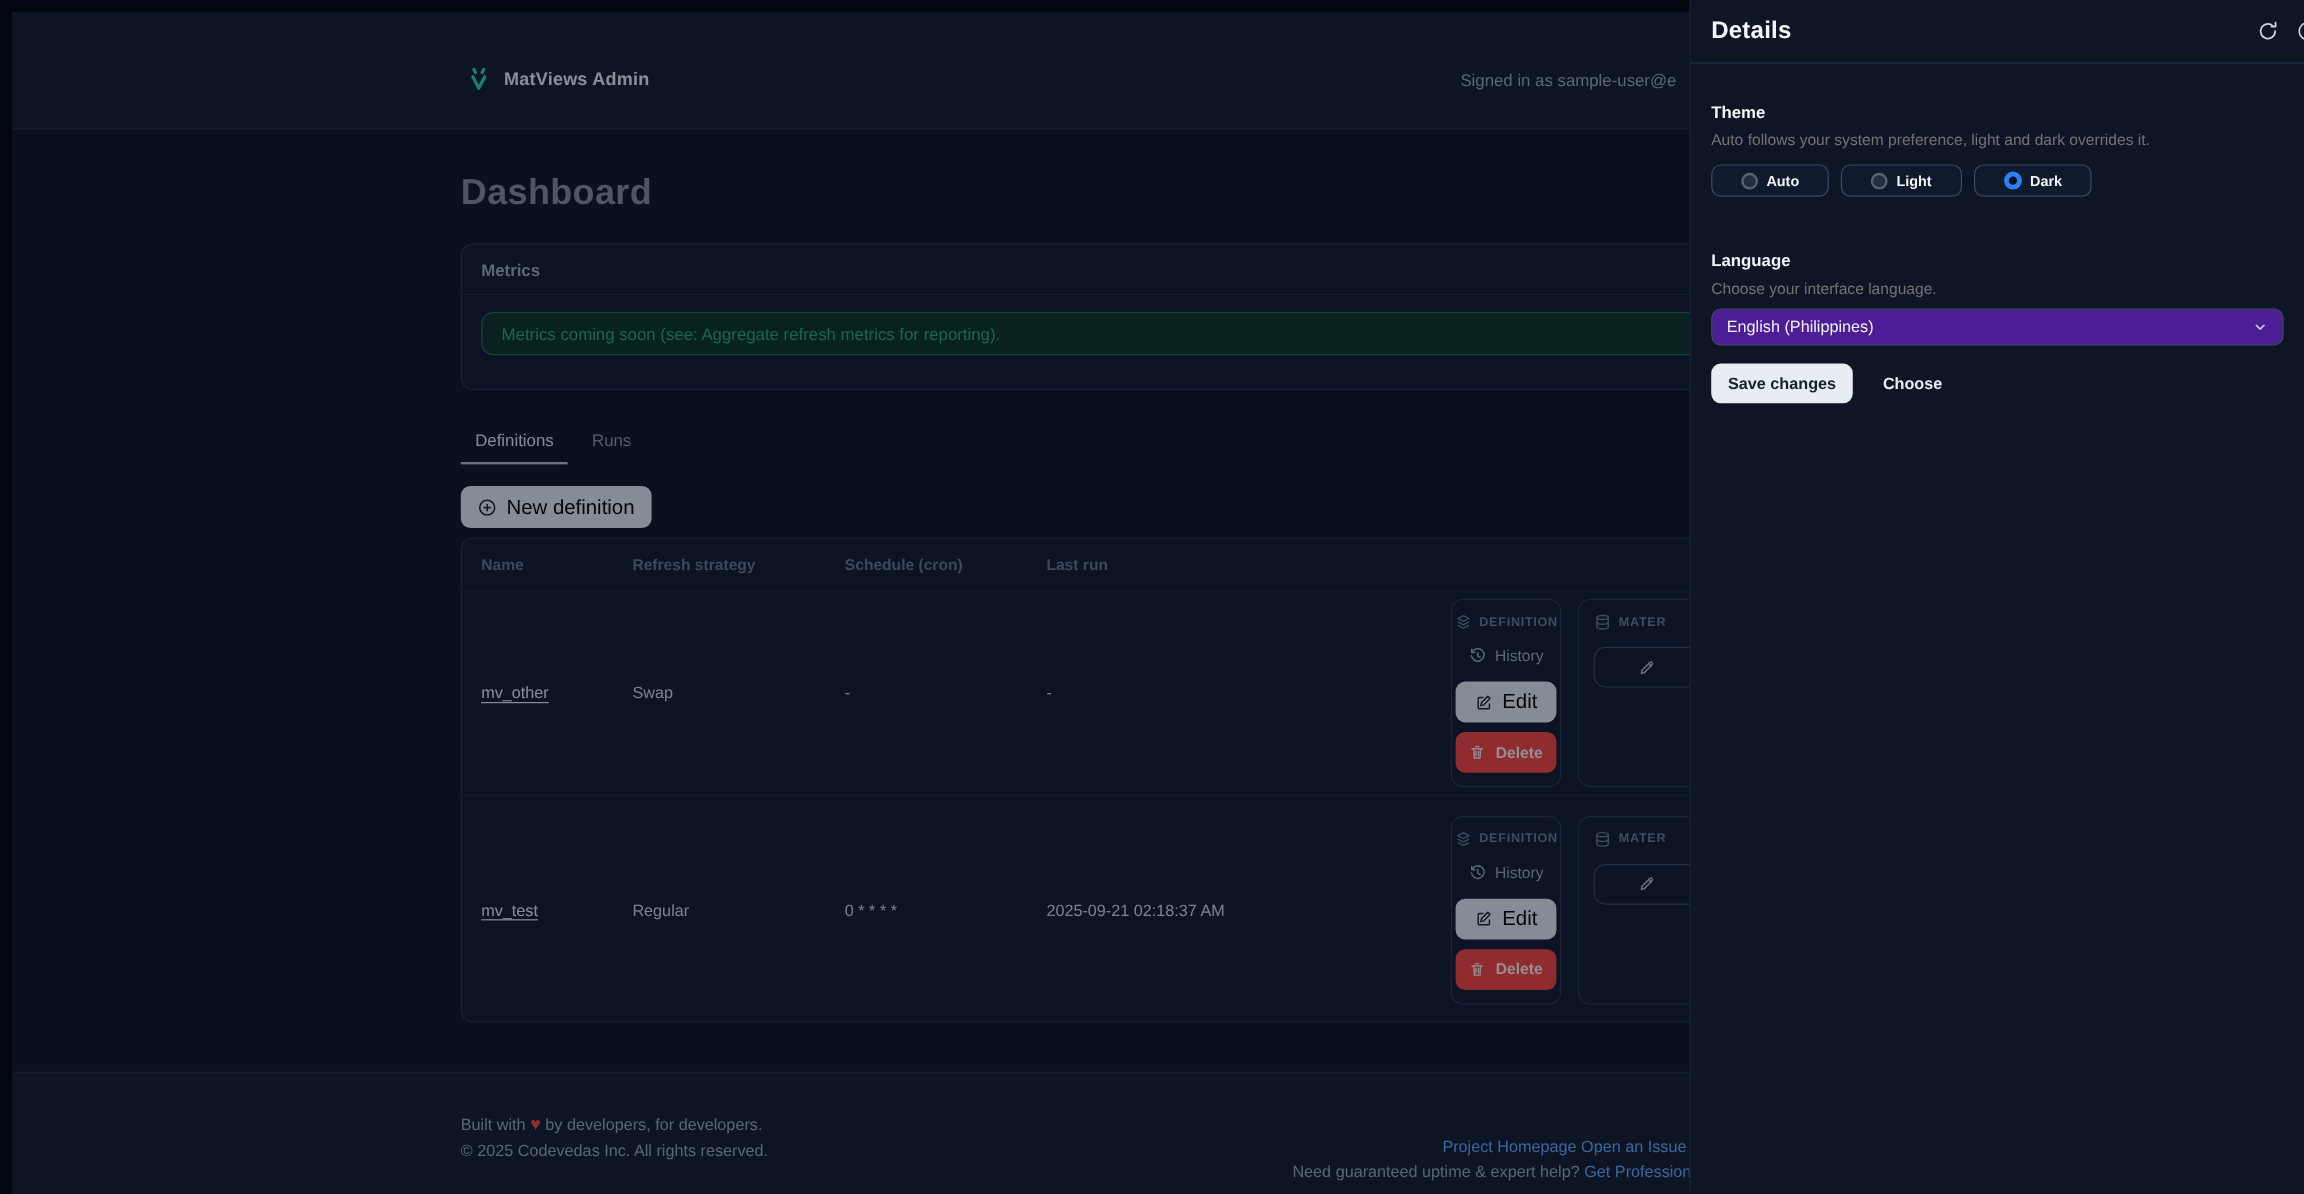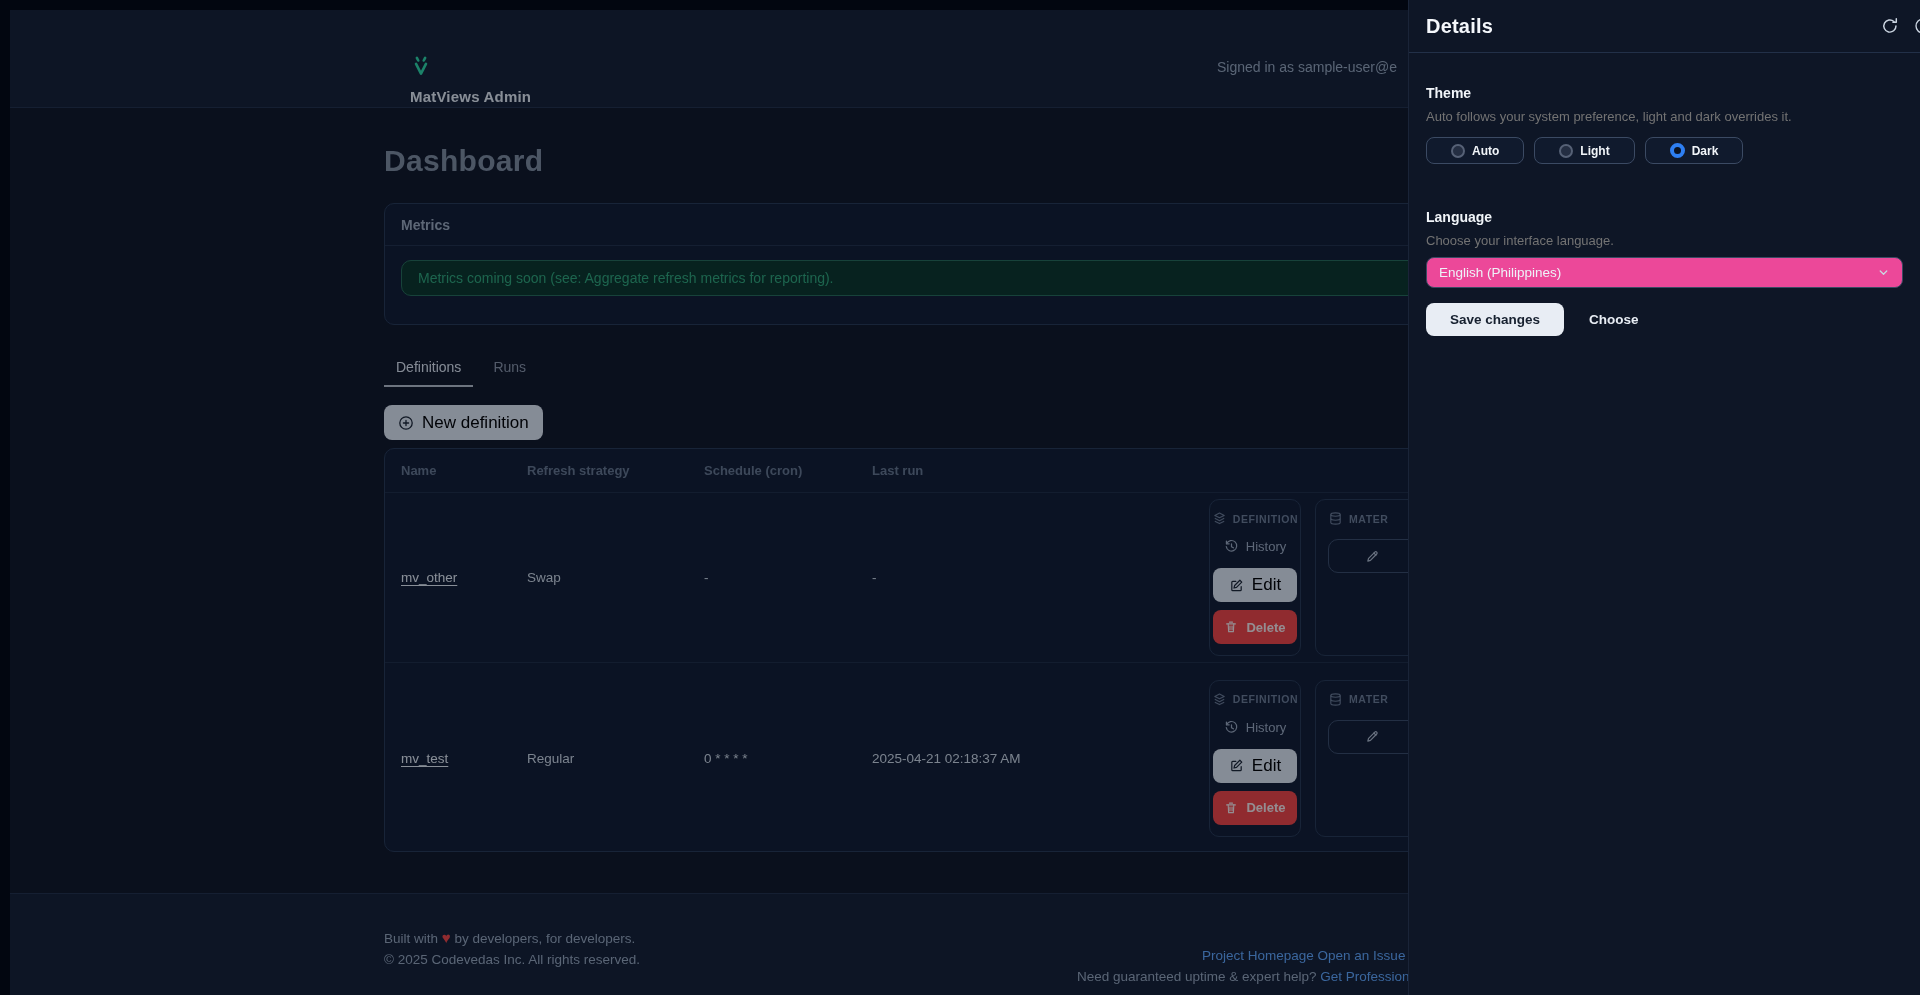--- a/index.html
+++ b/index.html
@@ -11,21 +11,21 @@
     color:#e2e8f0; font-size:13px;
   }
   .abs { position:absolute; }
   svg { display:block; }
 
   
   .app-header {
     left:10px; top:10px; width:1900px; height:98px;
     background:#141f33; border-bottom:1px solid #223048;
   }
-  .brand { left:400px; top:44px; display:flex; align-items:flex-start; gap:10px;flex-direction:column; }
+  .brand { left:378px; top:44px; display:flex; align-items:center; gap:10px; }
   .brand-name { font-size:15px; font-weight:bold; color:#e2e8f0; letter-spacing:.2px; }
   .signed-in { left:1207px; top:49px; font-size:14px; color:#94a3b8; white-space:nowrap; }
 
   .app-main { left:10px; top:108px; width:1900px; height:785px; background:#0f1626; }
   .page-title { left:374px; top:36px; font-size:30px; font-weight:bold; color:#7e8a9c; letter-spacing:.3px; }
 
   .card {
     background:#121c31; border:1px solid #273752; border-radius:10px;
   }
   .metrics-card { left:374px; top:95px; width:1152px; height:122px; }
@@ -95,25 +95,25 @@
   .section-p { font-size:13px; color:#737373; margin-top:8px; }
   .pill-row { display:flex; gap:10px; margin-top:13px; }
   .pill { display:flex; align-items:center; gap:7px; border:1px solid #3b4a63; background:#101a2d;
     border-radius:8px; padding:0 24px; height:27px; cursor:pointer; }
   .pill-label { font-size:12px; font-weight:600; color:#f1f5f9; }
   .radio-dot { width:14px; height:14px; border-radius:50%; border:2px solid #566176; background:#242e42; }
   .pill.selected .radio-dot { border:4px solid #2e7ff2; background:#0b1322; width:15px; height:15px; }
   .lang-section { margin-top:45px; }
   .select {
     margin-top:9px; width:477px; height:31px; border:1px solid #3b4a63; border-radius:8px;
-    background:#ec4899; display:flex; align-items:center; padding:0 12px; cursor:pointer;
+    background:#4c1d95; display:flex; align-items:center; padding:0 12px; cursor:pointer;
   }
   .select-value { flex:1; font-size:13.5px; color:#eef2f8; }
   .panel-actions { margin-top:15px; display:flex; align-items:center; gap:25px; }
-  .save-btn { height:33px; padding:0 24px; background:#e8edf4; color:#16202f;
+  .save-btn { height:33px; padding:0 14px; background:#e8edf4; color:#16202f;
     font-size:13.5px; font-weight:600; }
   .cancel-btn { background:none; border:none; color:#e8edf4; font-size:13.5px; font-weight:600;
     font-family:inherit; cursor:pointer; }
 </style>
 </head>
 <body>
 
 <header class="abs app-header">
   <div class="abs brand">
     <span>
@@ -233,21 +233,21 @@
           </button>
         </div>
       </div>
     </div>
 
     <div class="trow row2">
       <div></div>
       <div class="td"><span class="mv-link">mv_test</span></div>
       <div class="td">Regular</div>
       <div class="td">0 * * * *</div>
-      <div class="td">2025-04-21 02:18:37 AM</div>
+      <div class="td">2025-09-21 02:18:37 AM</div>
       <div class="actions-cell">
         <div class="group-box def-box">
           <div class="group-head">
             <span>
               <svg width="15" height="15" viewBox="0 0 16 16" fill="none" stroke="#6b7a92" stroke-width="1.2" stroke-linejoin="round">
                 <path d="M8 2.2 13 4.7 8 7.2 3 4.7z"></path>
                   <path d="M3 7.8l5 2.5 5-2.5"></path>
                   <path d="M3 10.9l5 2.5 5-2.5"></path>
               </svg>
             </span>

